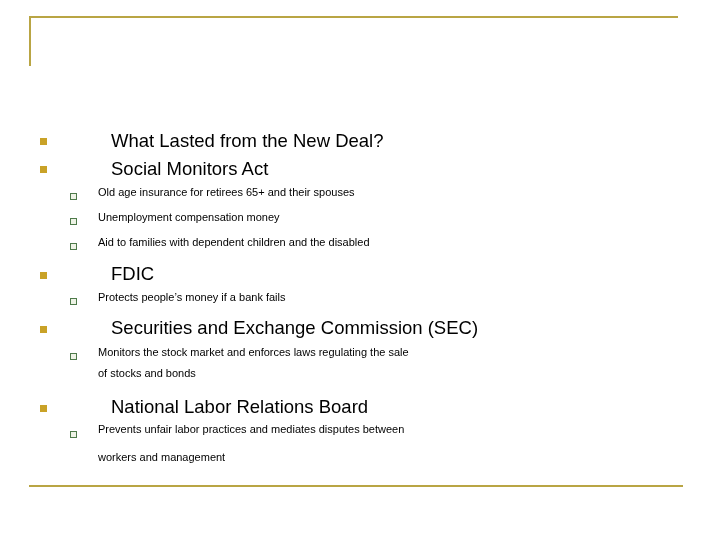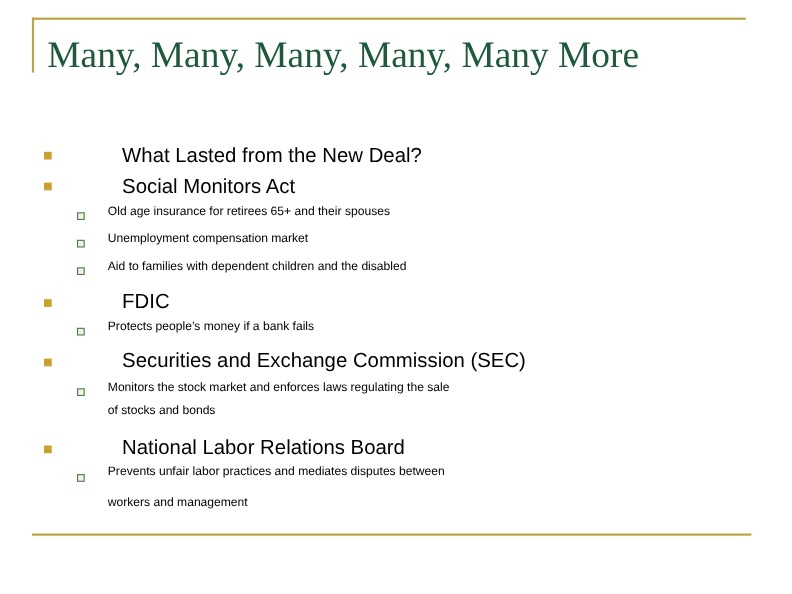--- a/index.html
+++ b/index.html
@@ -22,34 +22,34 @@
     .b1 { position: absolute; width: 7px; height: 7px; background: #c9a227; }
     .b2 { position: absolute; width: 7px; height: 7px; border: 1px solid #4e7a4a; background: #eef3e6; box-sizing: border-box; }
   </style>
 </head>
 <body>
 
 <div class="frame-top"></div>
 <div class="frame-left"></div>
 
 <h1 class="title">
-  <span>Many, Many, Many, Many, Many More</span><br>
+  <br>
 </h1>
 
 <div class="content">
 
   <div class="b1" style="left:40px; top:138px;"></div>
   <div class="l1" style="top:130px;">What Lasted from the New Deal?</div>
 
   <div class="b1" style="left:40px; top:166px;"></div>
   <div class="l1" style="top:158px;">Social Monitors Act</div>
   <div class="b2" style="left:70px; top:193px;"></div>
   <div class="l2" style="top:186px;">Old age insurance for retirees 65+ and their spouses</div>
   <div class="b2" style="left:70px; top:218px;"></div>
-  <div class="l2" style="top:211px;">Unemployment compensation market</div>
+  <div class="l2" style="top:211px;">Unemployment compensation money</div>
   <div class="b2" style="left:70px; top:243px;"></div>
   <div class="l2" style="top:236px;">Aid to families with dependent children and the disabled</div>
 
   <div class="b1" style="left:40px; top:272px;"></div>
   <div class="l1" style="top:263px;">FDIC</div>
   <div class="b2" style="left:70px; top:298px;"></div>
   <div class="l2" style="top:291px;">Protects people’s money if a bank fails</div>
 
   <div class="b1" style="left:40px; top:326px;"></div>
   <div class="l1" style="top:317px;">Securities and Exchange Commission (SEC)</div>

